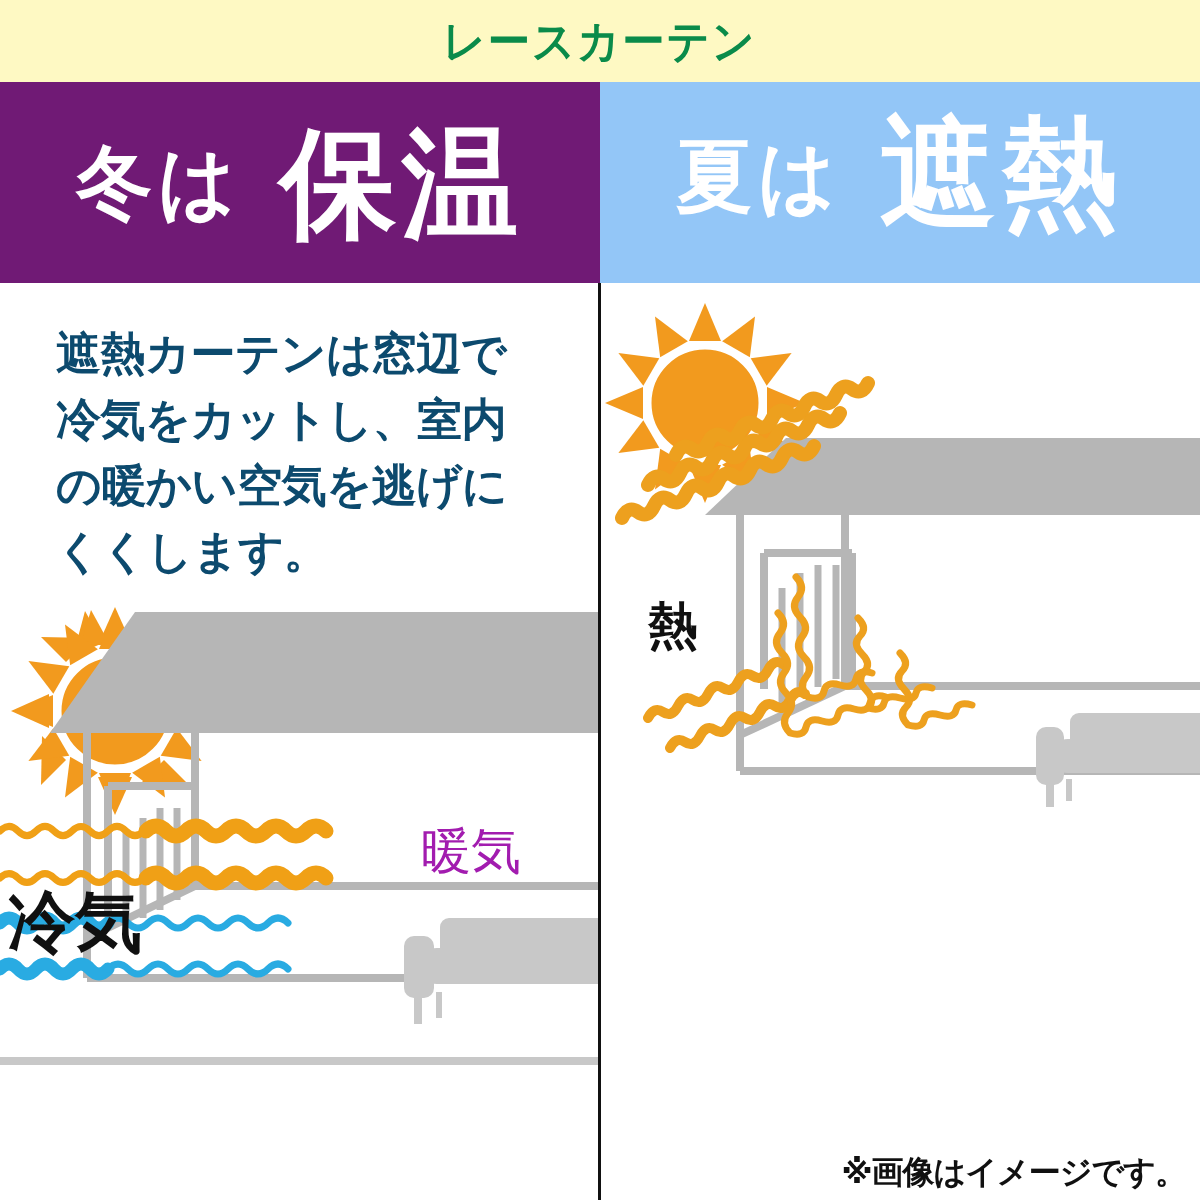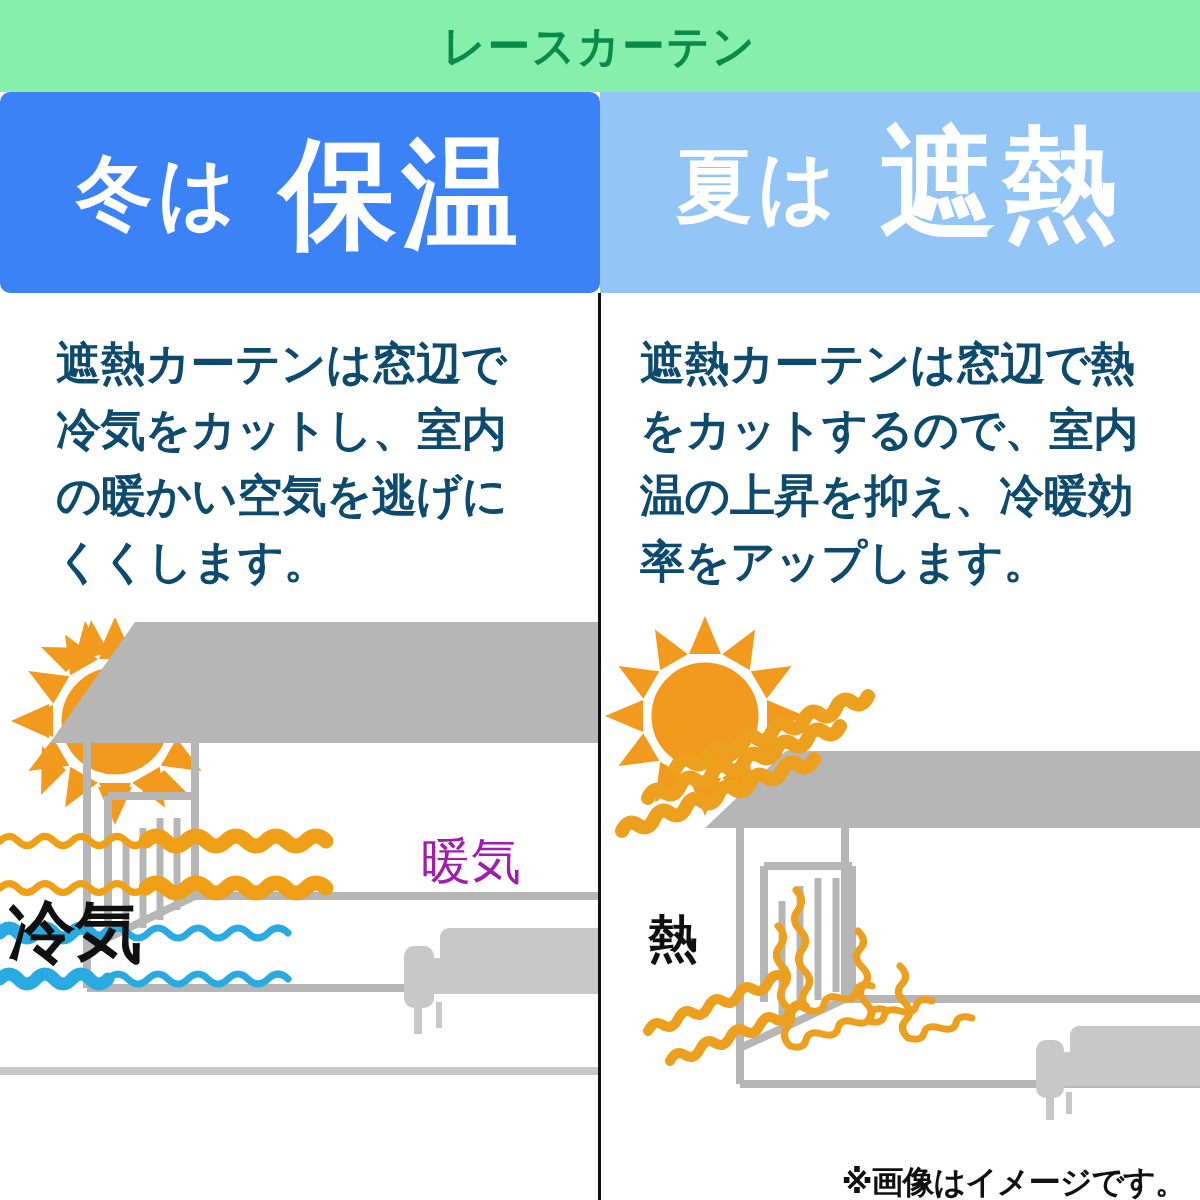--- a/index.html
+++ b/index.html
@@ -6,22 +6,22 @@
   html,body{ background:#ffffff; }
   body{
     width:1200px; height:1200px;
     font-family:"Liberation Sans","DejaVu Sans",sans-serif;
     overflow:hidden; position:relative;
   }
   .page{ width:1200px; height:1200px; position:relative; background:#fff; }
 
   
   .header{
-    height:92px; width:100%;
-    background:#86efac;
+    height:82px; width:100%;
+    background:#fef9c3;
     display:flex; align-items:center; justify-content:center;
   }
   .header-title{
     color:#0a8b4a;
     font-size:46px;
     font-weight:bold;
     letter-spacing:2px;
     line-height:1;
     transform:scaleX(0.92);
   }
@@ -34,21 +34,21 @@
     width:3px; height:917px; background:#111; z-index:5;
   }
 
   
   .banner{
     height:201px; width:100%;
     display:flex; align-items:center; justify-content:center;
     gap:14px;
     overflow:hidden;
   }
-  .banner.warm{ background:#3b82f6;border-radius:10px; }
+  .banner.warm{ background:#701a75; }
   .banner.cool{ background:#93c6f7;font-family:Liberation Mono, monospace; }
   .banner-small{
     color:#fff; font-weight:bold; line-height:1;
     font-size:80px; letter-spacing:6px;
     transform:scaleX(0.95);
   }
   .banner-big{
     color:#fff; font-weight:bold; line-height:1;
     font-size:120px; letter-spacing:6px;
     transform:scaleX(0.97);
@@ -228,24 +228,20 @@
       </div>
     </div>
 
     <div class="col right">
 
       <div class="banner cool">
         <span class="banner-small">夏は</span>
         <span class="banner-big">遮熱</span>
       </div>
 
-      <div class="body-text">遮熱カーテンは窓辺で熱
-をカットするので、室内
-温の上昇を抑え、冷暖効
-率をアップします。</div>
 
       <div class="illus">
         <svg width="600" height="600" viewBox="0 0 600 600" xmlns="http://www.w3.org/2000/svg">
 
           <g transform="translate(105,120)">
             <g fill="#f29a1e">
               <g transform="rotate(0)">
                   <polygon points="-16,-62 16,-62 0,-100"></polygon>
                 </g>
               <g transform="rotate(30)">

